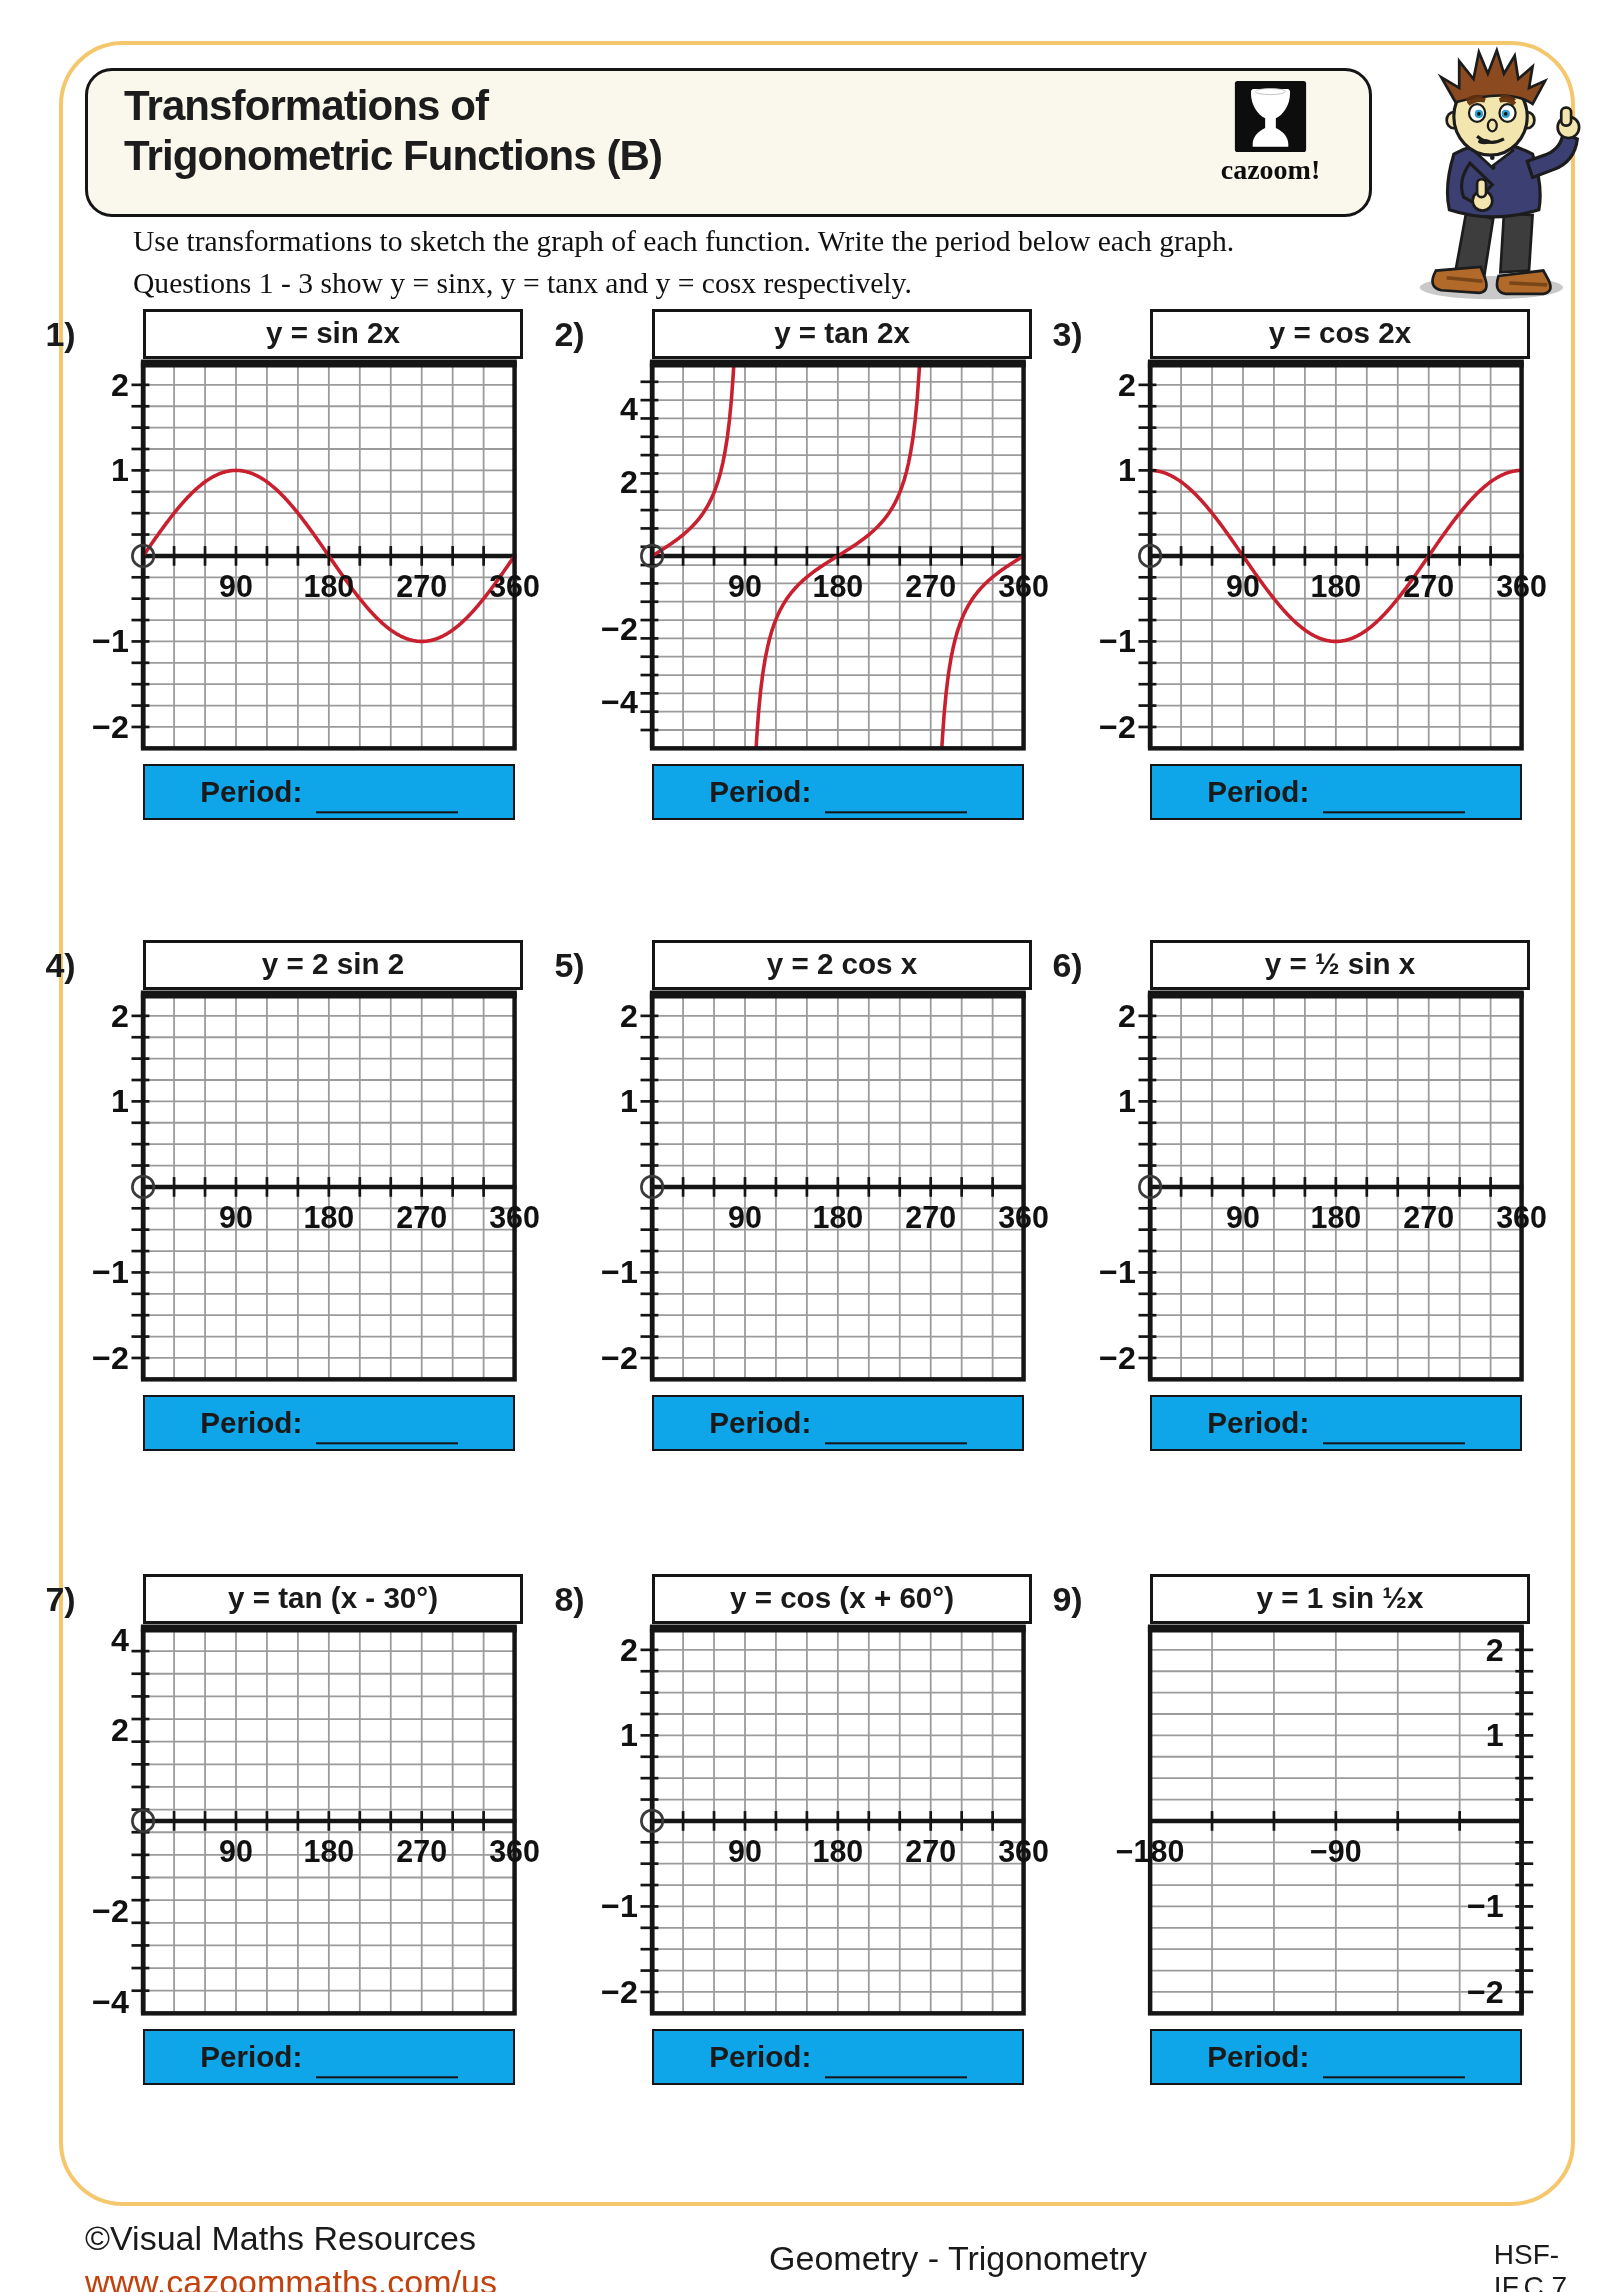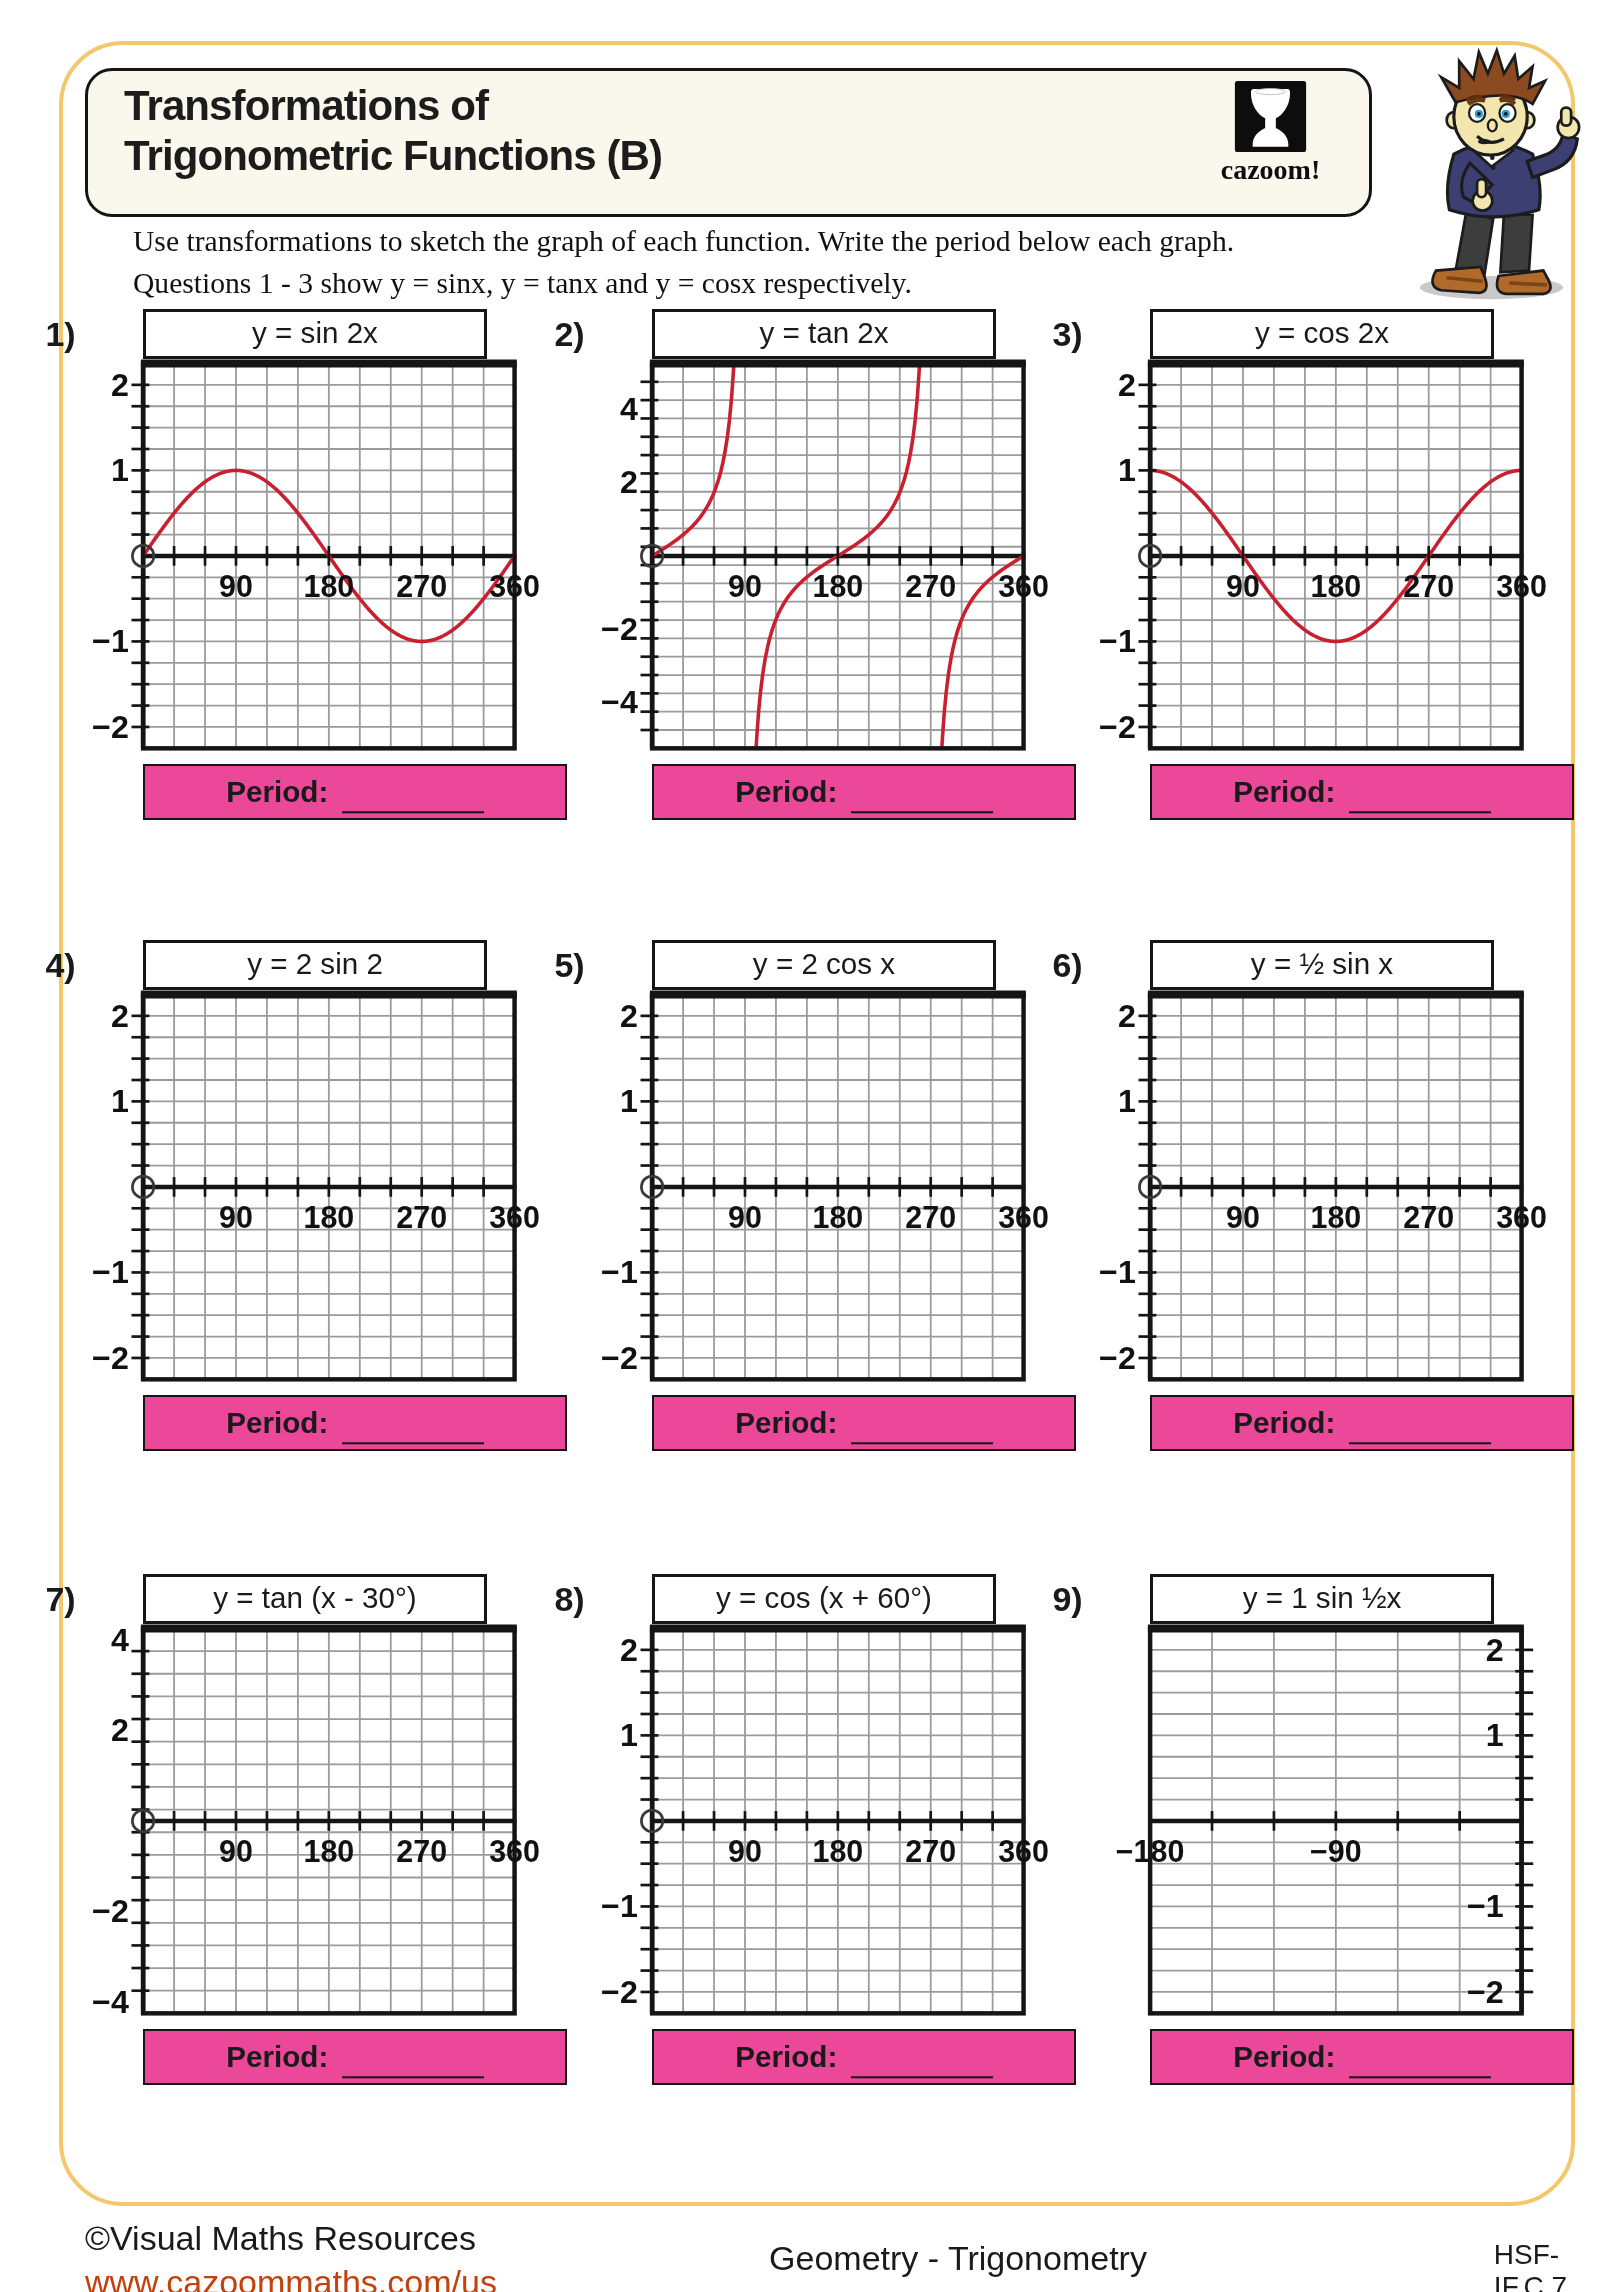--- a/index.html
+++ b/index.html
@@ -18,26 +18,26 @@
   .logo-text{font-family:Liberation Serif, serif;font-weight:700;font-size:28px;
        margin-top:-1.8px;letter-spacing:0px;color:#0d0d0d;}
   .mascot{position:absolute;left:1384px;top:36px;width:222px;height:265px;}
   
   .instructions{position:absolute;left:133px;top:220px;
        font-family:"Liberation Serif",serif;font-size:29.6px;
        line-height:1.42;color:#111;}
   
   .card{position:absolute;width:524px;height:521px;}
   .qnum{position:absolute;left:5.4px;top:12.5px;font-size:34px;font-weight:700;}
-  .tbox{position:absolute;left:103px;top:7.2px;width:344px;height:50px;
+  .tbox{position:absolute;left:103px;top:7.2px;width:380px;height:50px;
        background:#ffffff;border:3.6px solid #151515;box-sizing:border-box;
-       text-align:center;font-size:29.6px;font-weight:400;line-height:41px;}
+       text-align:center;font-size:29.6px;font-weight:700;line-height:41px;}
   .plot{position:absolute;left:0;top:57px;}
-  .pbox{position:absolute;left:103px;top:462px;width:424px;height:56px;
-       background:#ec4899;border:2.7px solid #151515;box-sizing:border-box;
+  .pbox{position:absolute;left:103px;top:462px;width:372px;height:56px;
+       background:#0ea5e9;border:2.7px solid #151515;box-sizing:border-box;
        display:flex;align-items:center;justify-content:center;
        font-size:29.6px;font-weight:700;}
   .pblank{display:inline-block;width:142px;height:27px;margin-left:13.4px;
        border-bottom:2.7px solid #151515;transform:translateY(6.3px);}
   
   .foot-left{position:absolute;left:85px;top:2216px;font-size:34px;line-height:1.3;}
   .foot-left a{color:#c2410c;text-decoration:underline;cursor:pointer;}
   .foot-center{position:absolute;left:958px;top:2239px;transform:translateX(-50%);
        font-size:34px;}
   .foot-right{position:absolute;left:1567px;top:2239px;transform:translateX(-100%);

